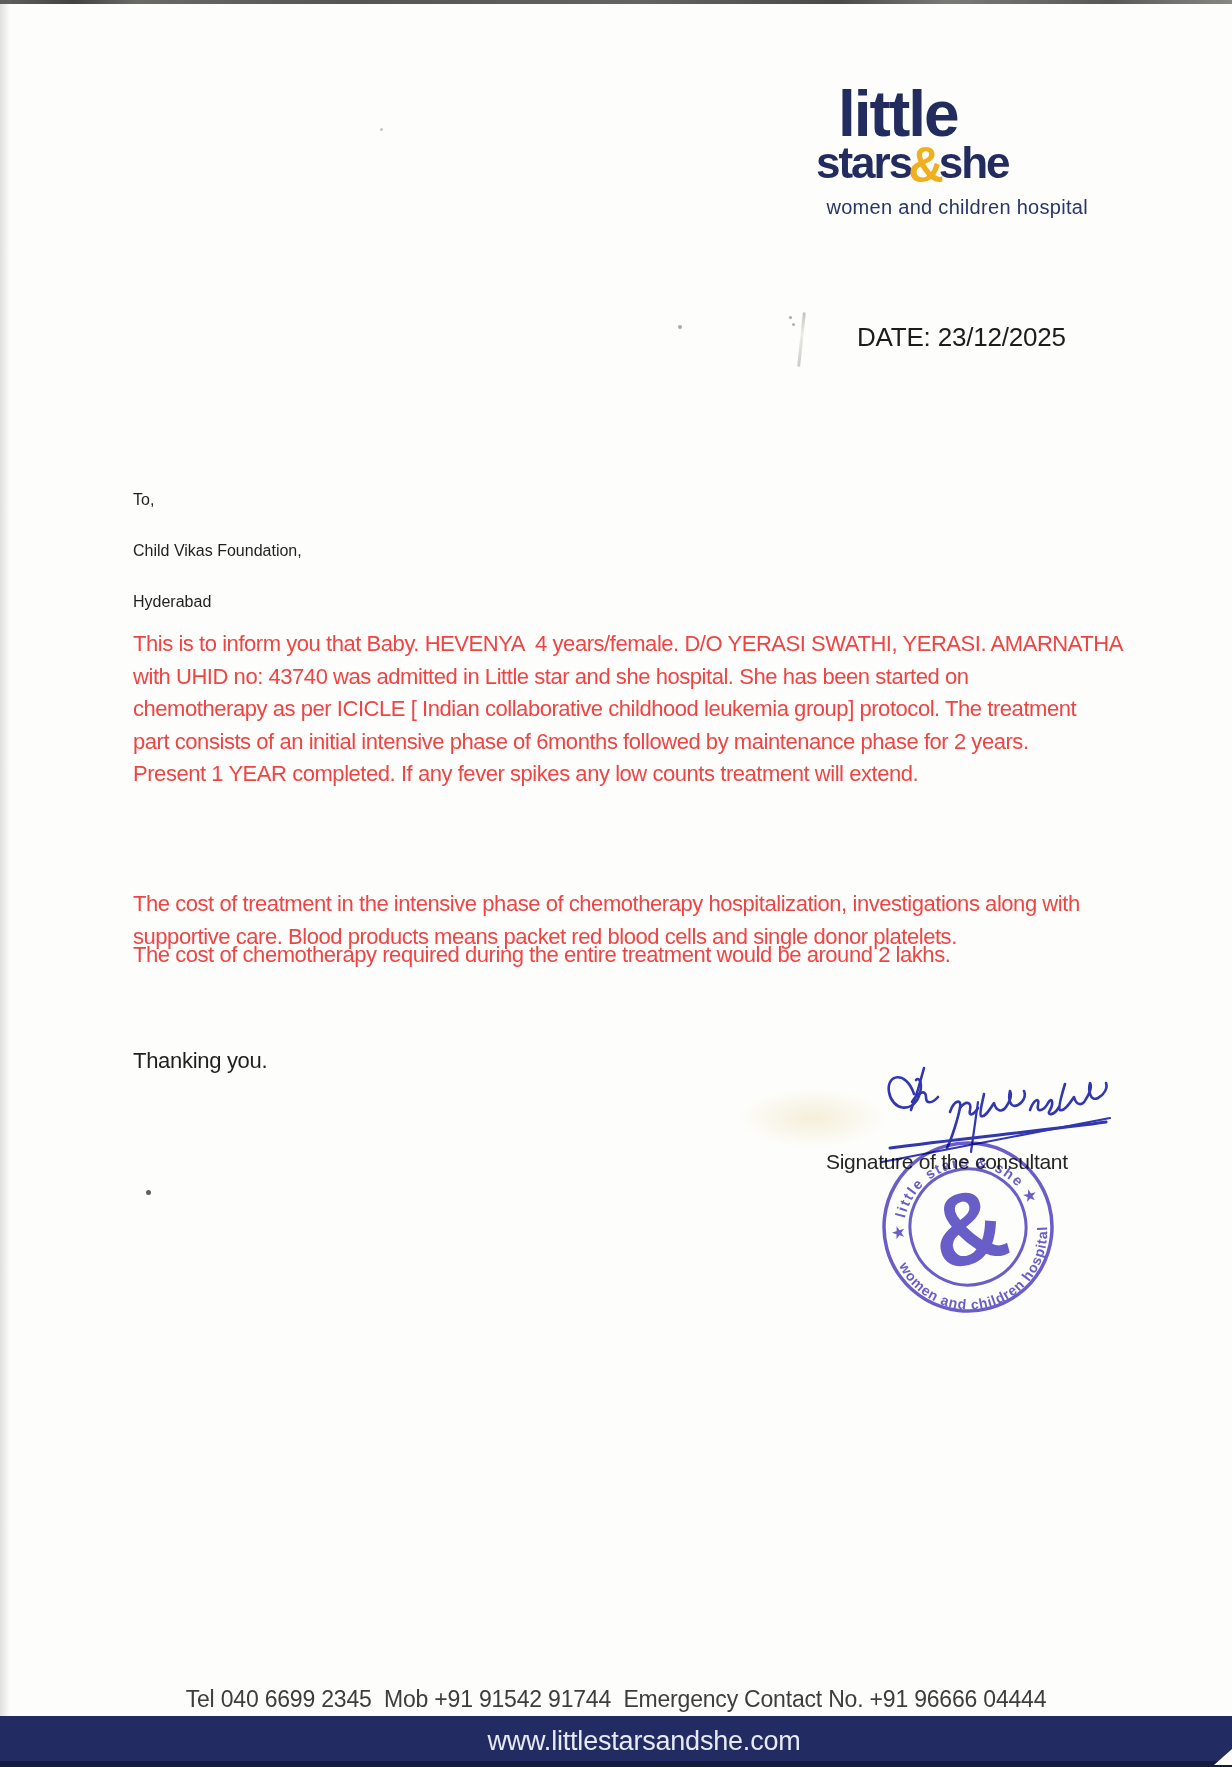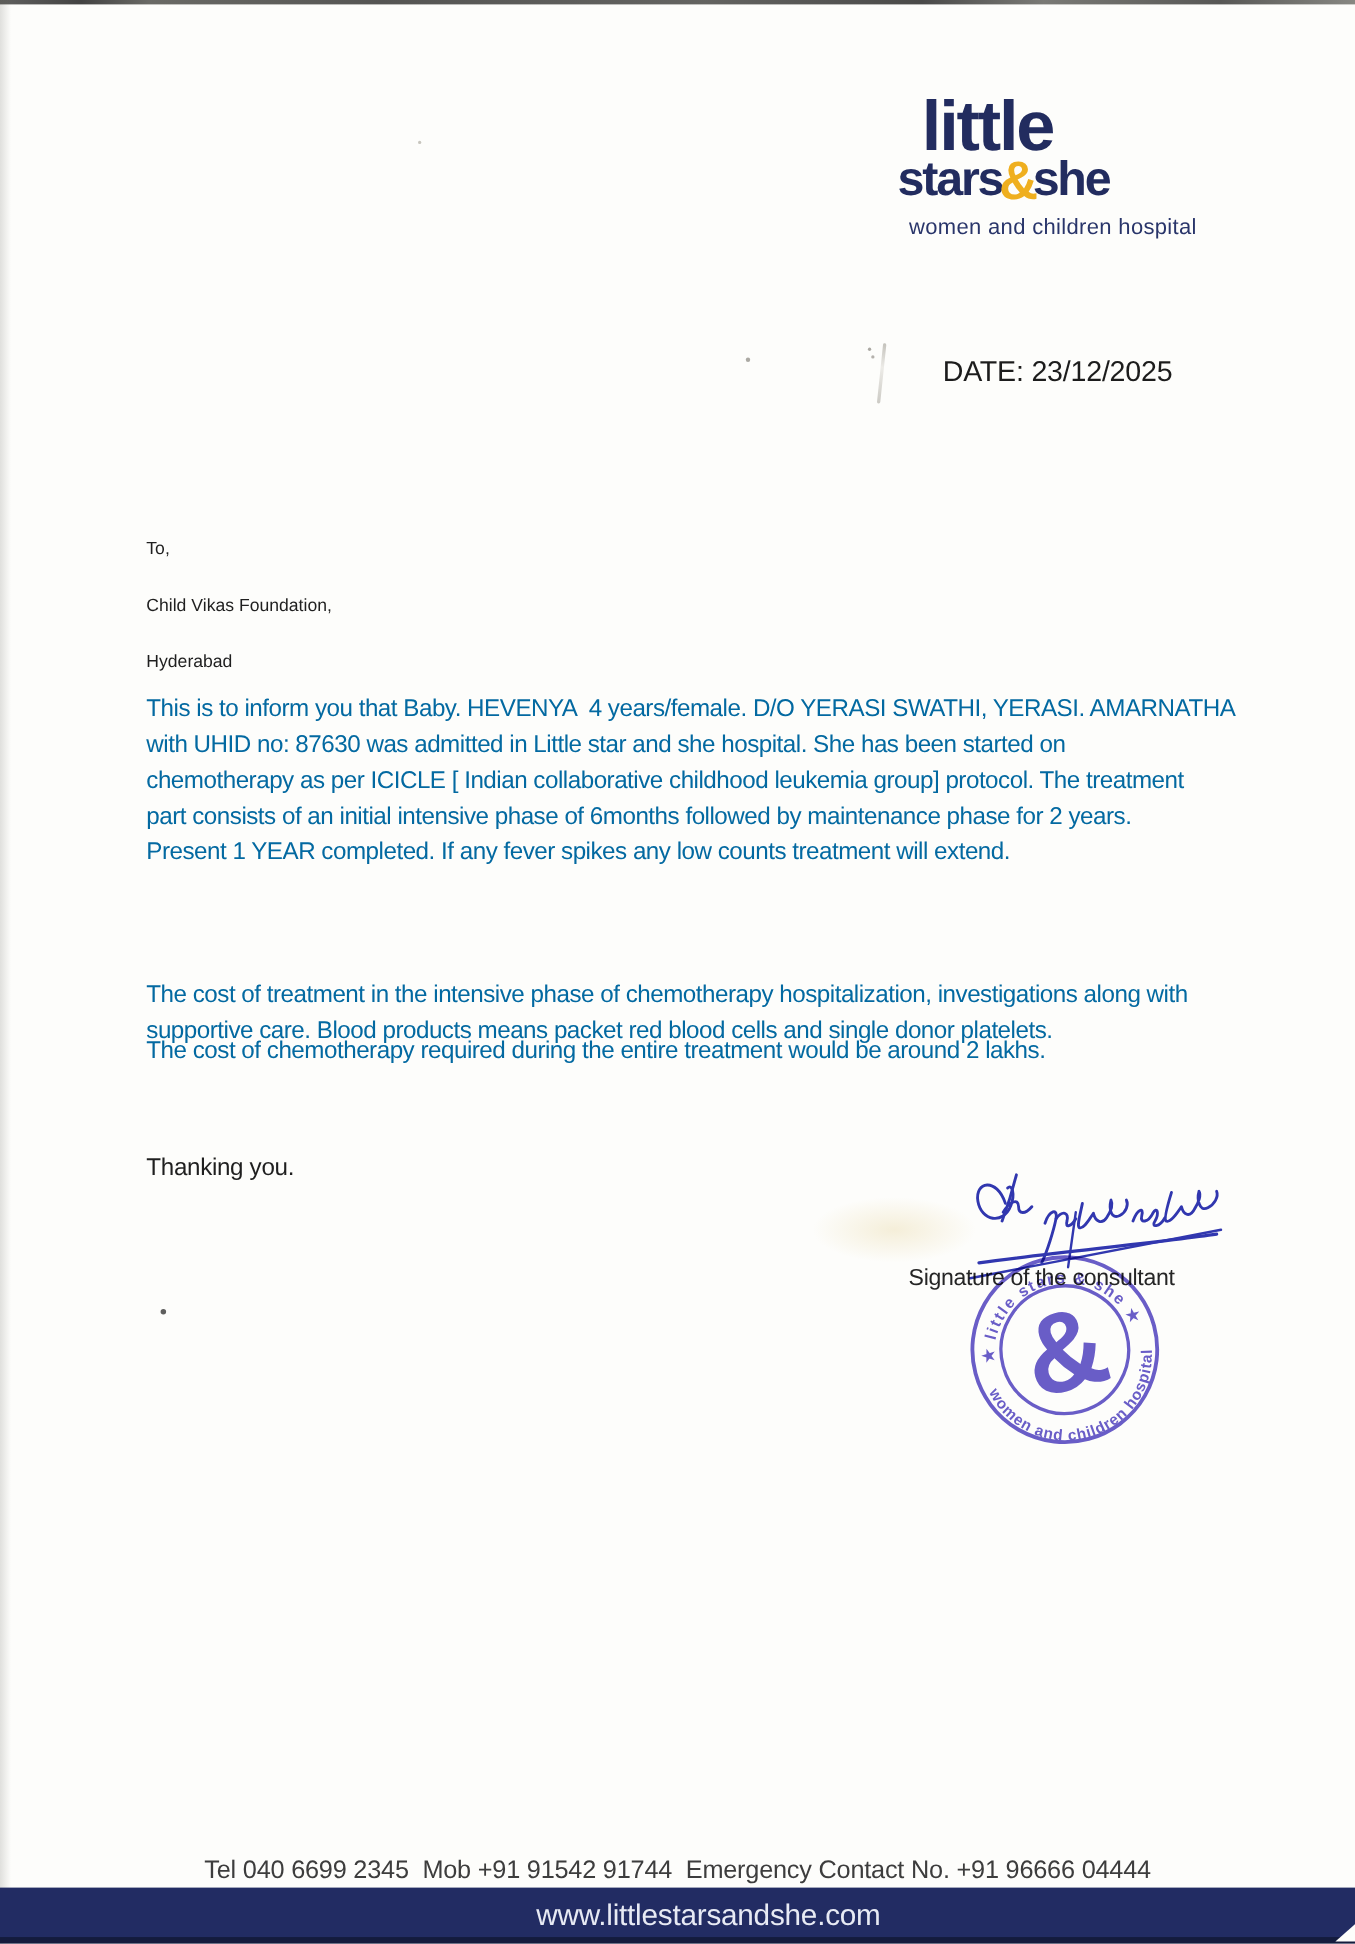--- a/index.html
+++ b/index.html
@@ -56,21 +56,21 @@
   .date {
     position: absolute; left: 857px; top: 322px;
     font-size: 26px; letter-spacing: -0.2px; color: #1c1c1c;
   }
 
   .recipient { position: absolute; left: 133px; top: 474px; font-size: 16px; line-height: 51px; }
   .line { white-space: pre; }
 
   .para {
     position: absolute; left: 133px; font-size: 22px; line-height: 32.5px;
-    letter-spacing: -0.45px; color: #0369a1;
+    letter-spacing: -0.45px; color: #ef4444;
   }
   #para1 { top: 628px; }
   #para2 { top: 856px; margin-top: 32px; }
   #para3 { top: 939px; }
   .closing { position: absolute; left: 133px; top: 1048px; font-size: 22px; letter-spacing: -0.3px; }
 
   .sig-caption {
     position: absolute; left: 826px; top: 1150px;
     font-size: 21px; letter-spacing: -0.3px; color: #252525;
   }
@@ -128,21 +128,21 @@
   <div class="date line">DATE: 23/12/2025</div>
 
   <div class="recipient">
     <div class="line">To,</div>
     <div class="line">Child Vikas Foundation,</div>
     <div class="line">Hyderabad</div>
   </div>
 
   <div class="para" id="para1">
     <div class="line">This is to inform you that Baby. HEVENYA  4 years/female. D/O YERASI SWATHI, YERASI. AMARNATHA</div>
-    <div class="line">with UHID no: 87630 was admitted in Little star and she hospital. She has been started on</div>
+    <div class="line">with UHID no: 43740 was admitted in Little star and she hospital. She has been started on</div>
     <div class="line">chemotherapy as per ICICLE [ Indian collaborative childhood leukemia group] protocol. The treatment</div>
     <div class="line">part consists of an initial intensive phase of 6months followed by maintenance phase for 2 years.</div>
     <div class="line">Present 1 YEAR completed. If any fever spikes any low counts treatment will extend.</div>
   </div>
 
   <div class="para" id="para2">
     <div class="line">The cost of treatment in the intensive phase of chemotherapy hospitalization, investigations along with</div>
     <div class="line">supportive care. Blood products means packet red blood cells and single donor platelets.</div>
   </div>
 

